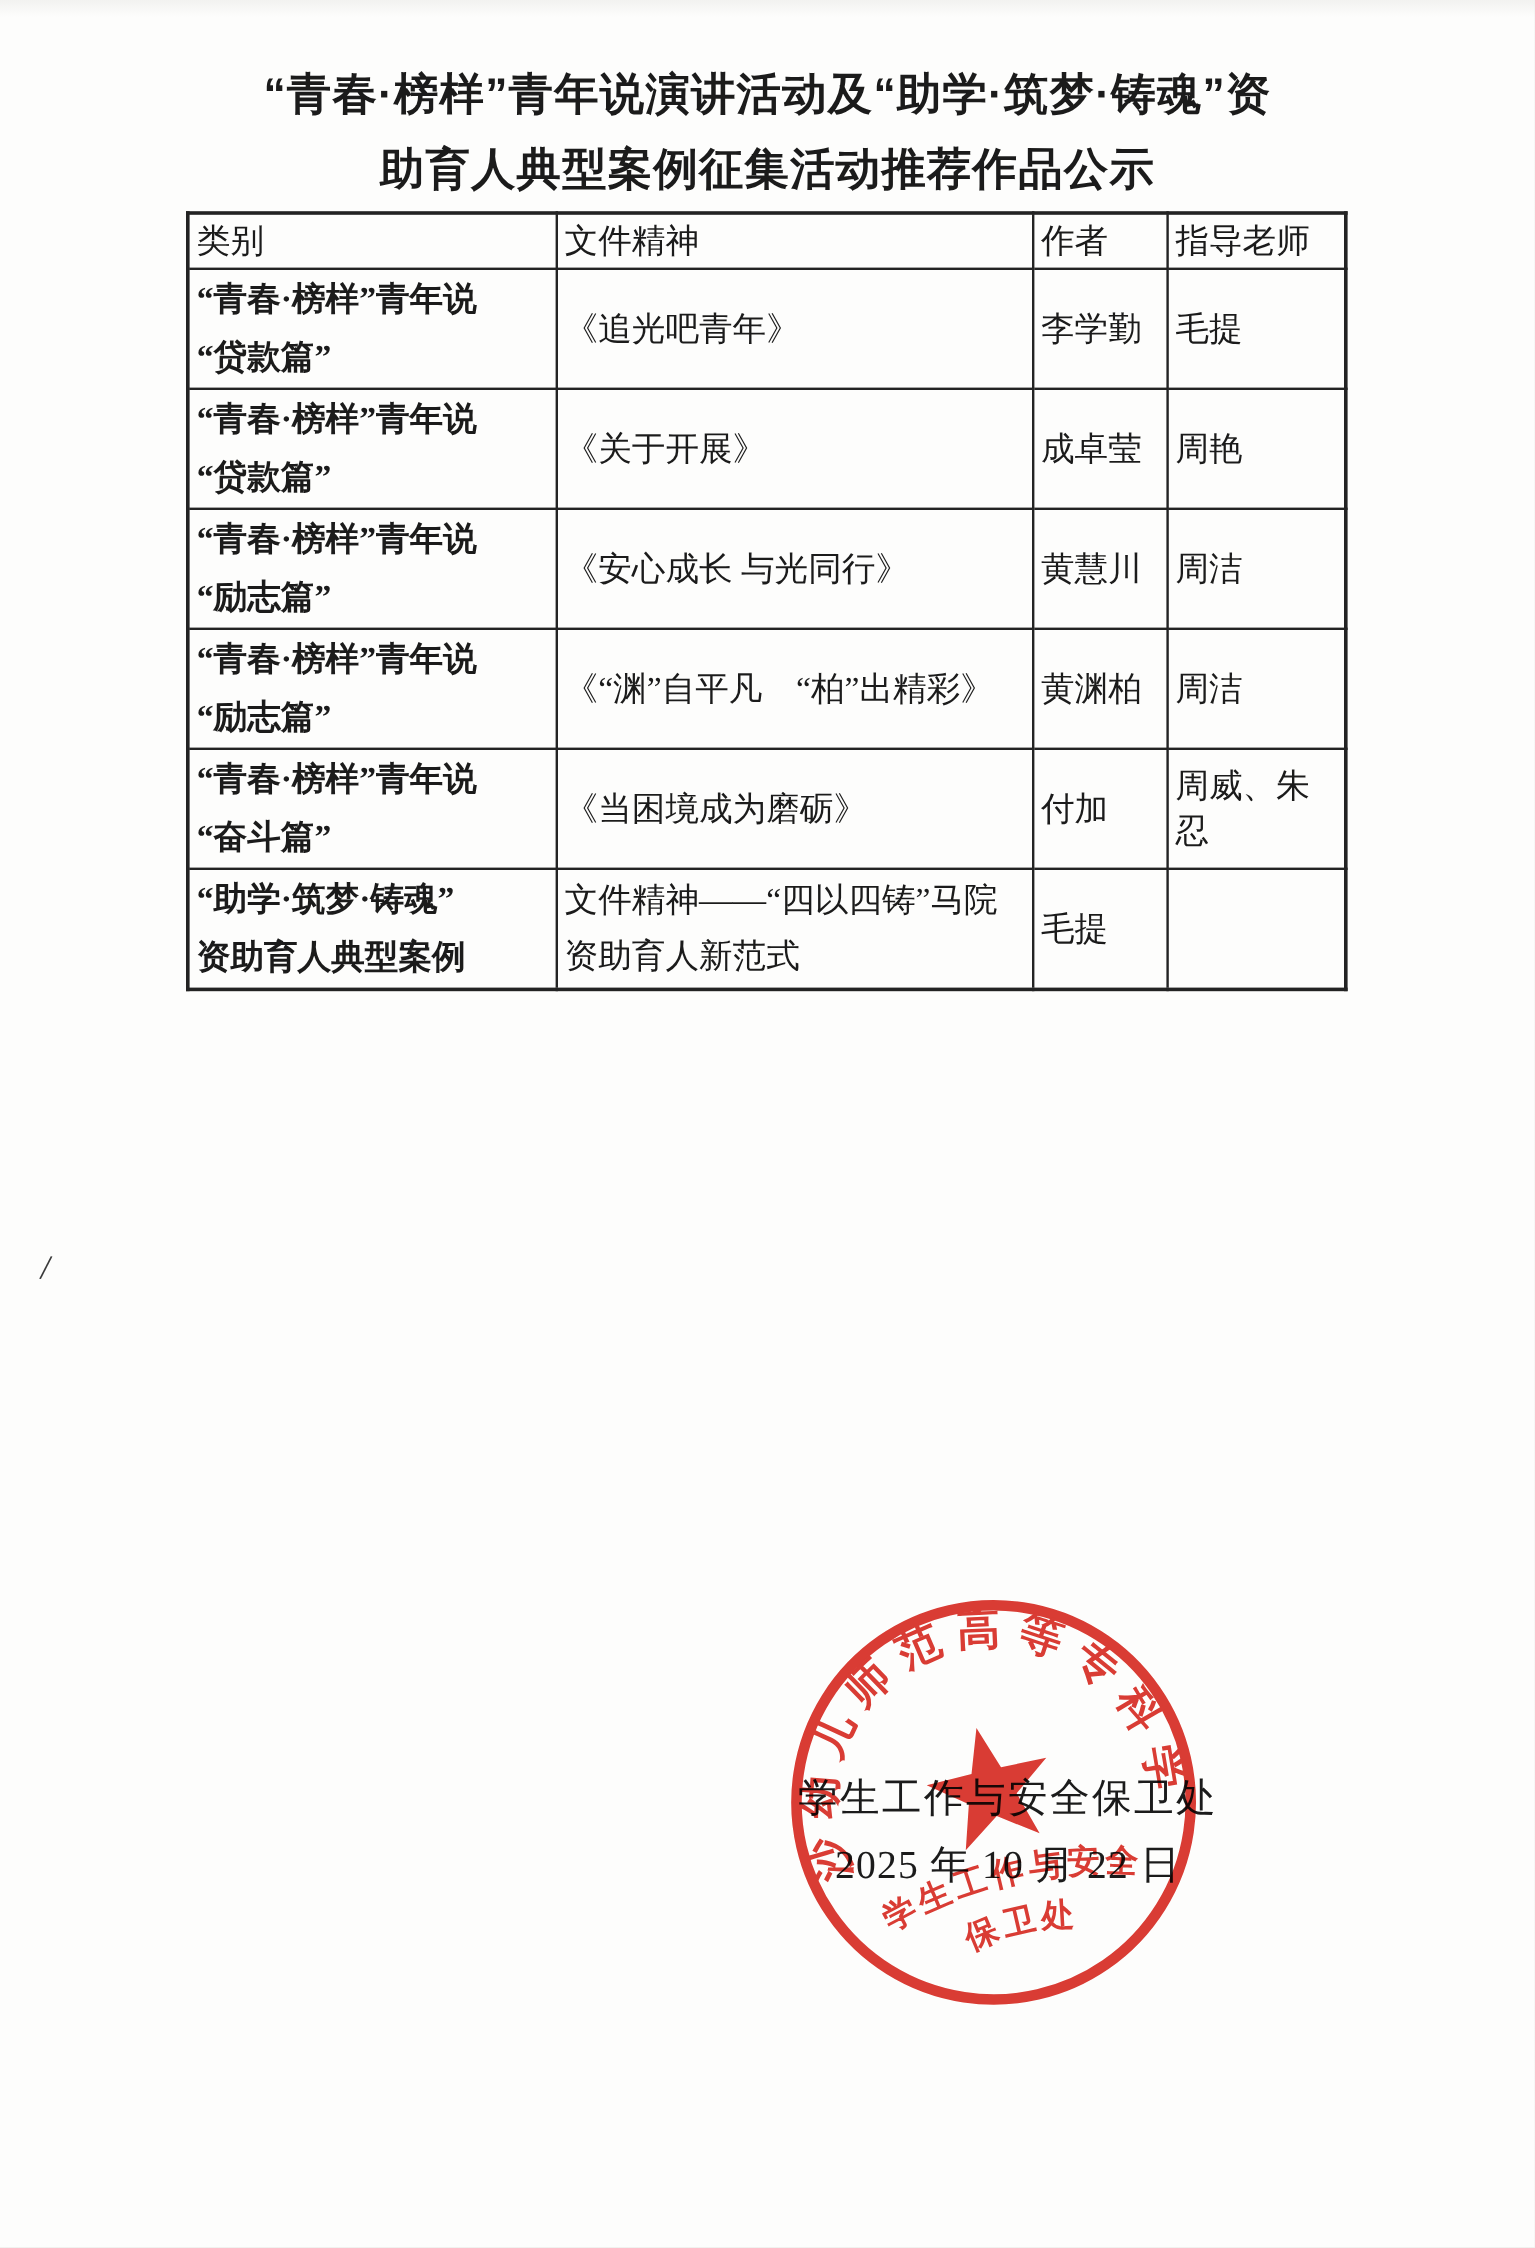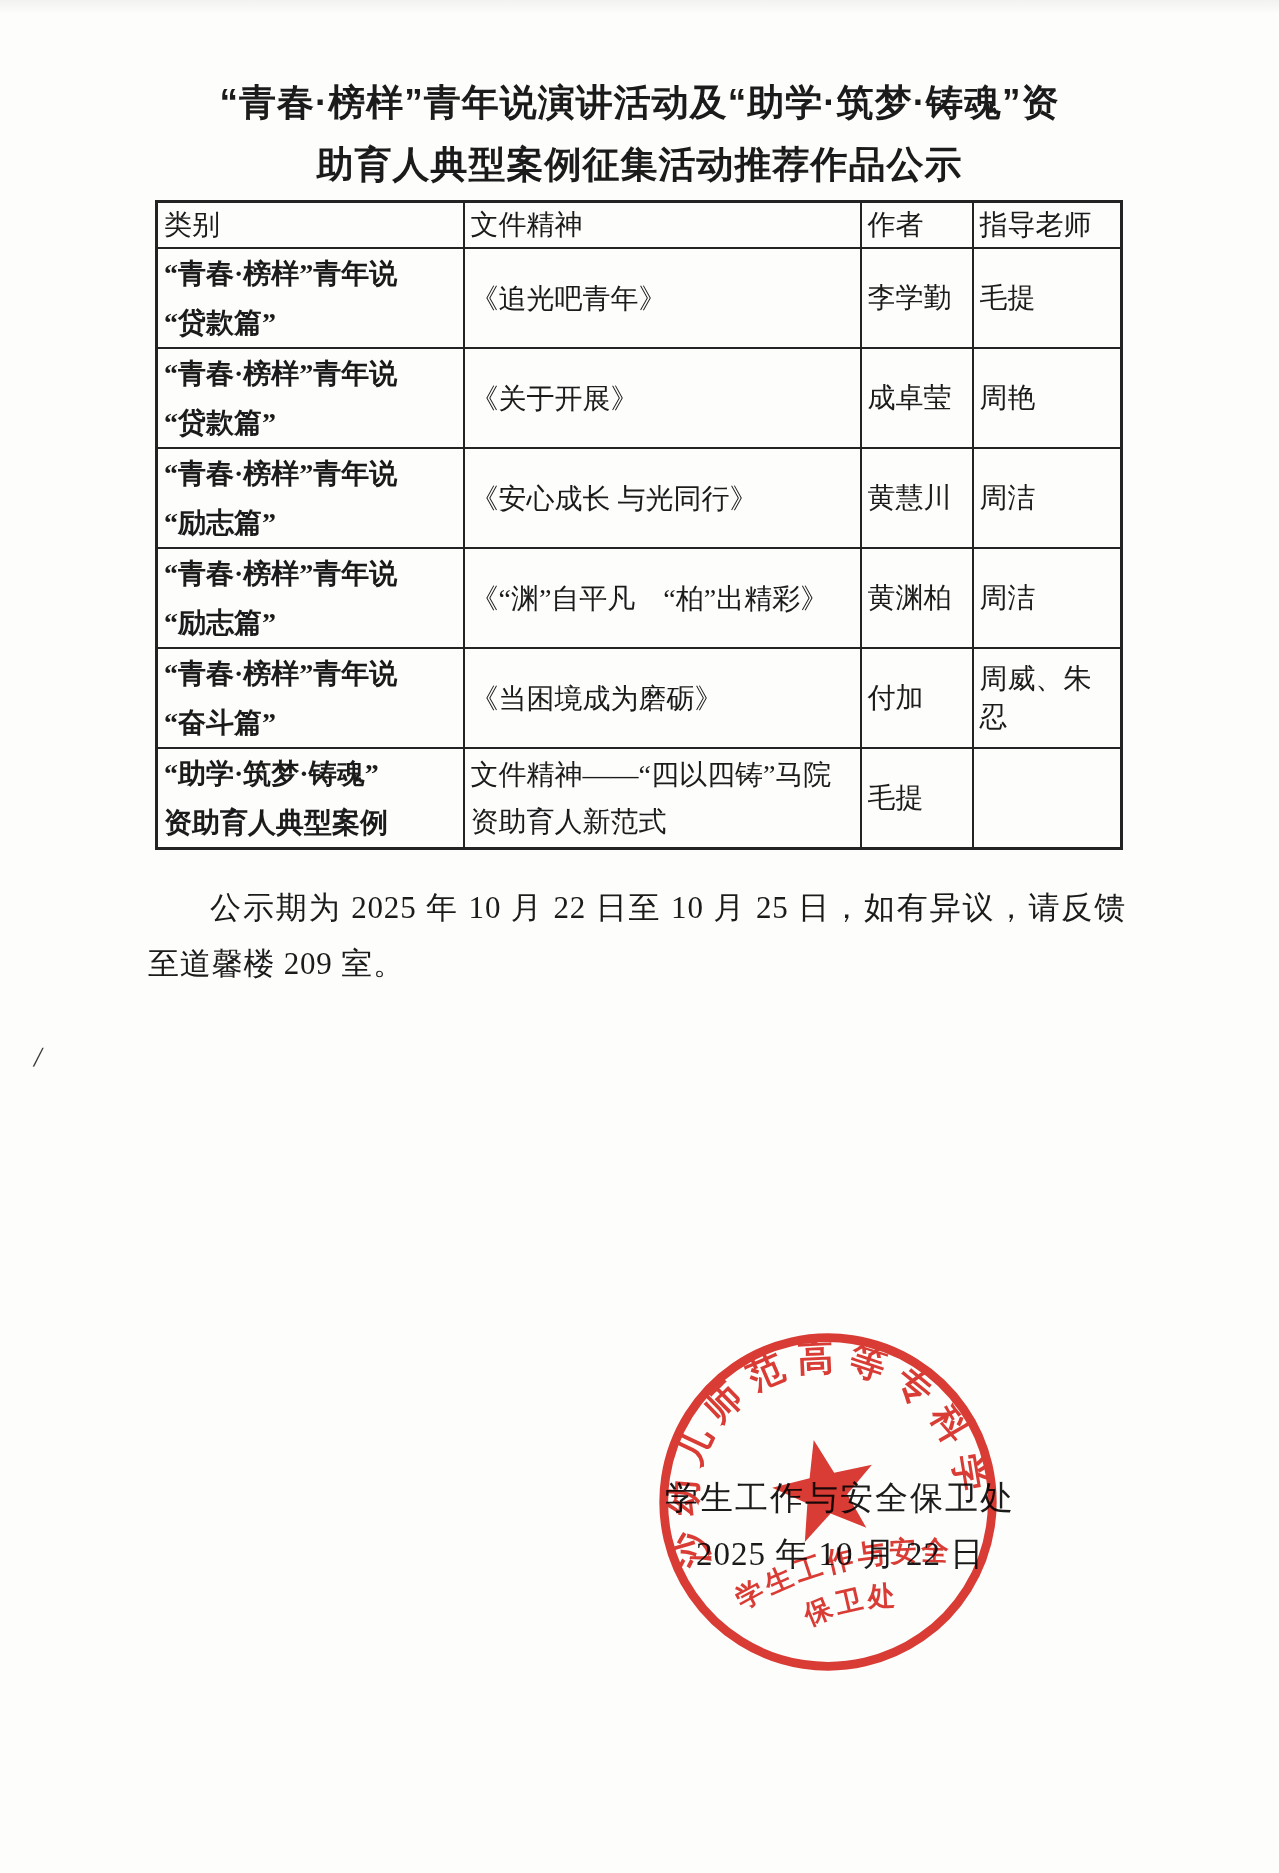--- a/index.html
+++ b/index.html
@@ -7,21 +7,21 @@
     position:relative;
     width:1279px;height:1873px;
     margin:0 auto;
     background:linear-gradient(180deg,#f2f2f0 0px,#fdfdfc 14px,#fdfdfc 100%);
     font-family:"Liberation Serif", serif;
     color:#1b1b1b;
     overflow:hidden;
   }
   .title{
     margin:0;
-    padding-top:72px;
+    padding-top:48px;
     text-align:center;
     font-family:"Liberation Sans", sans-serif;
     font-size:37px;
     font-weight:700;
     line-height:62px;
     letter-spacing:1px;
   }
   .body-par{
     width:978px;
     margin:44px auto 0 148px;
@@ -176,21 +176,20 @@
           <div class="cat-line">“助学·筑梦·铸魂”</div>
           <div class="cat-line">资助育人典型案例</div>
         </td>
         <td class="work-title">文件精神——“四以四铸”马院资助育人新范式</td>
         <td>毛提</td>
         <td></td>
       </tr>
     </tbody>
   </table>
 
-  <p class="notice">公示期为 2025 年 10 月 22 日至 10 月 25 日，如有异议，请反馈至道馨楼 209 室。</p>
 
   <div class="sig-dept">学生工作与安全保卫处</div>
   <div class="sig-date">2025 年 10 月 22 日</div>
 
   <div class="seal">
     <svg viewBox="0 0 360 360" xmlns="http://www.w3.org/2000/svg">
       <defs>
         <path id="arcTop" d="M 49.6 214.9 A 135 135 0 1 1 310.4 214.9" fill="none"></path>
         <path id="arcIn1" d="M 74 266 Q 180 234 286 266" fill="none"></path>
         <path id="arcIn2" d="M 116 304 Q 180 282 244 304" fill="none"></path>

